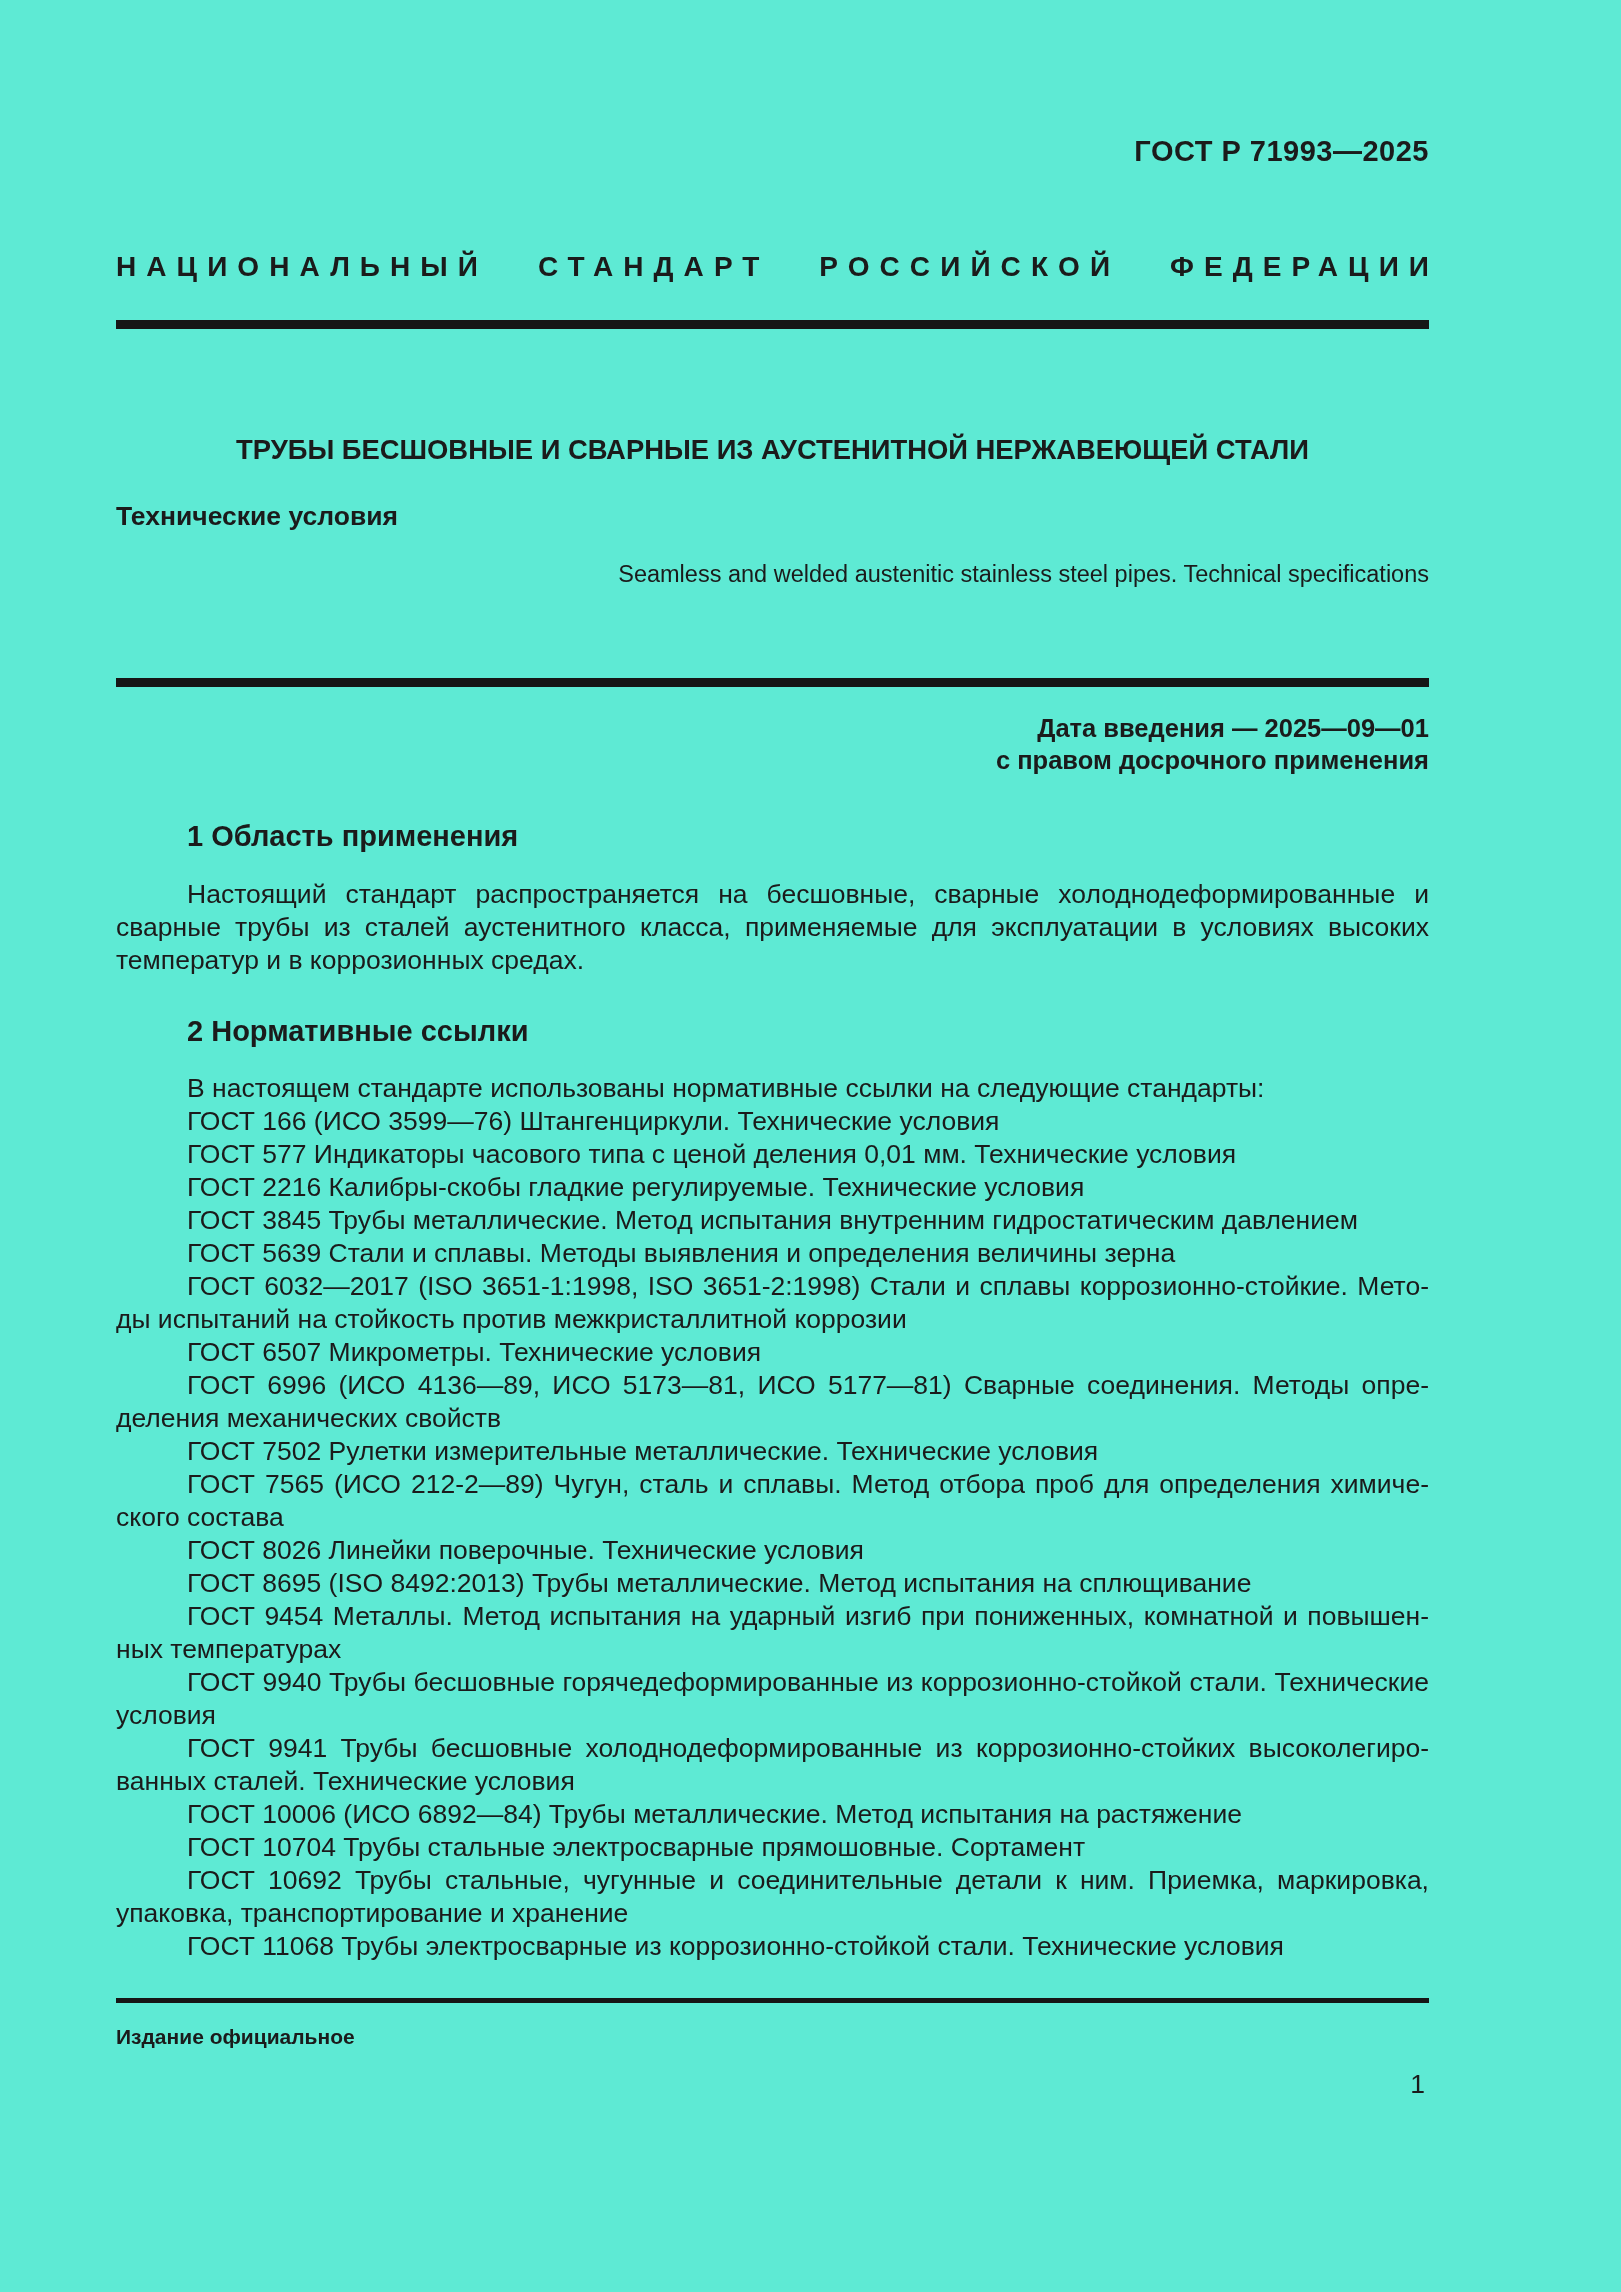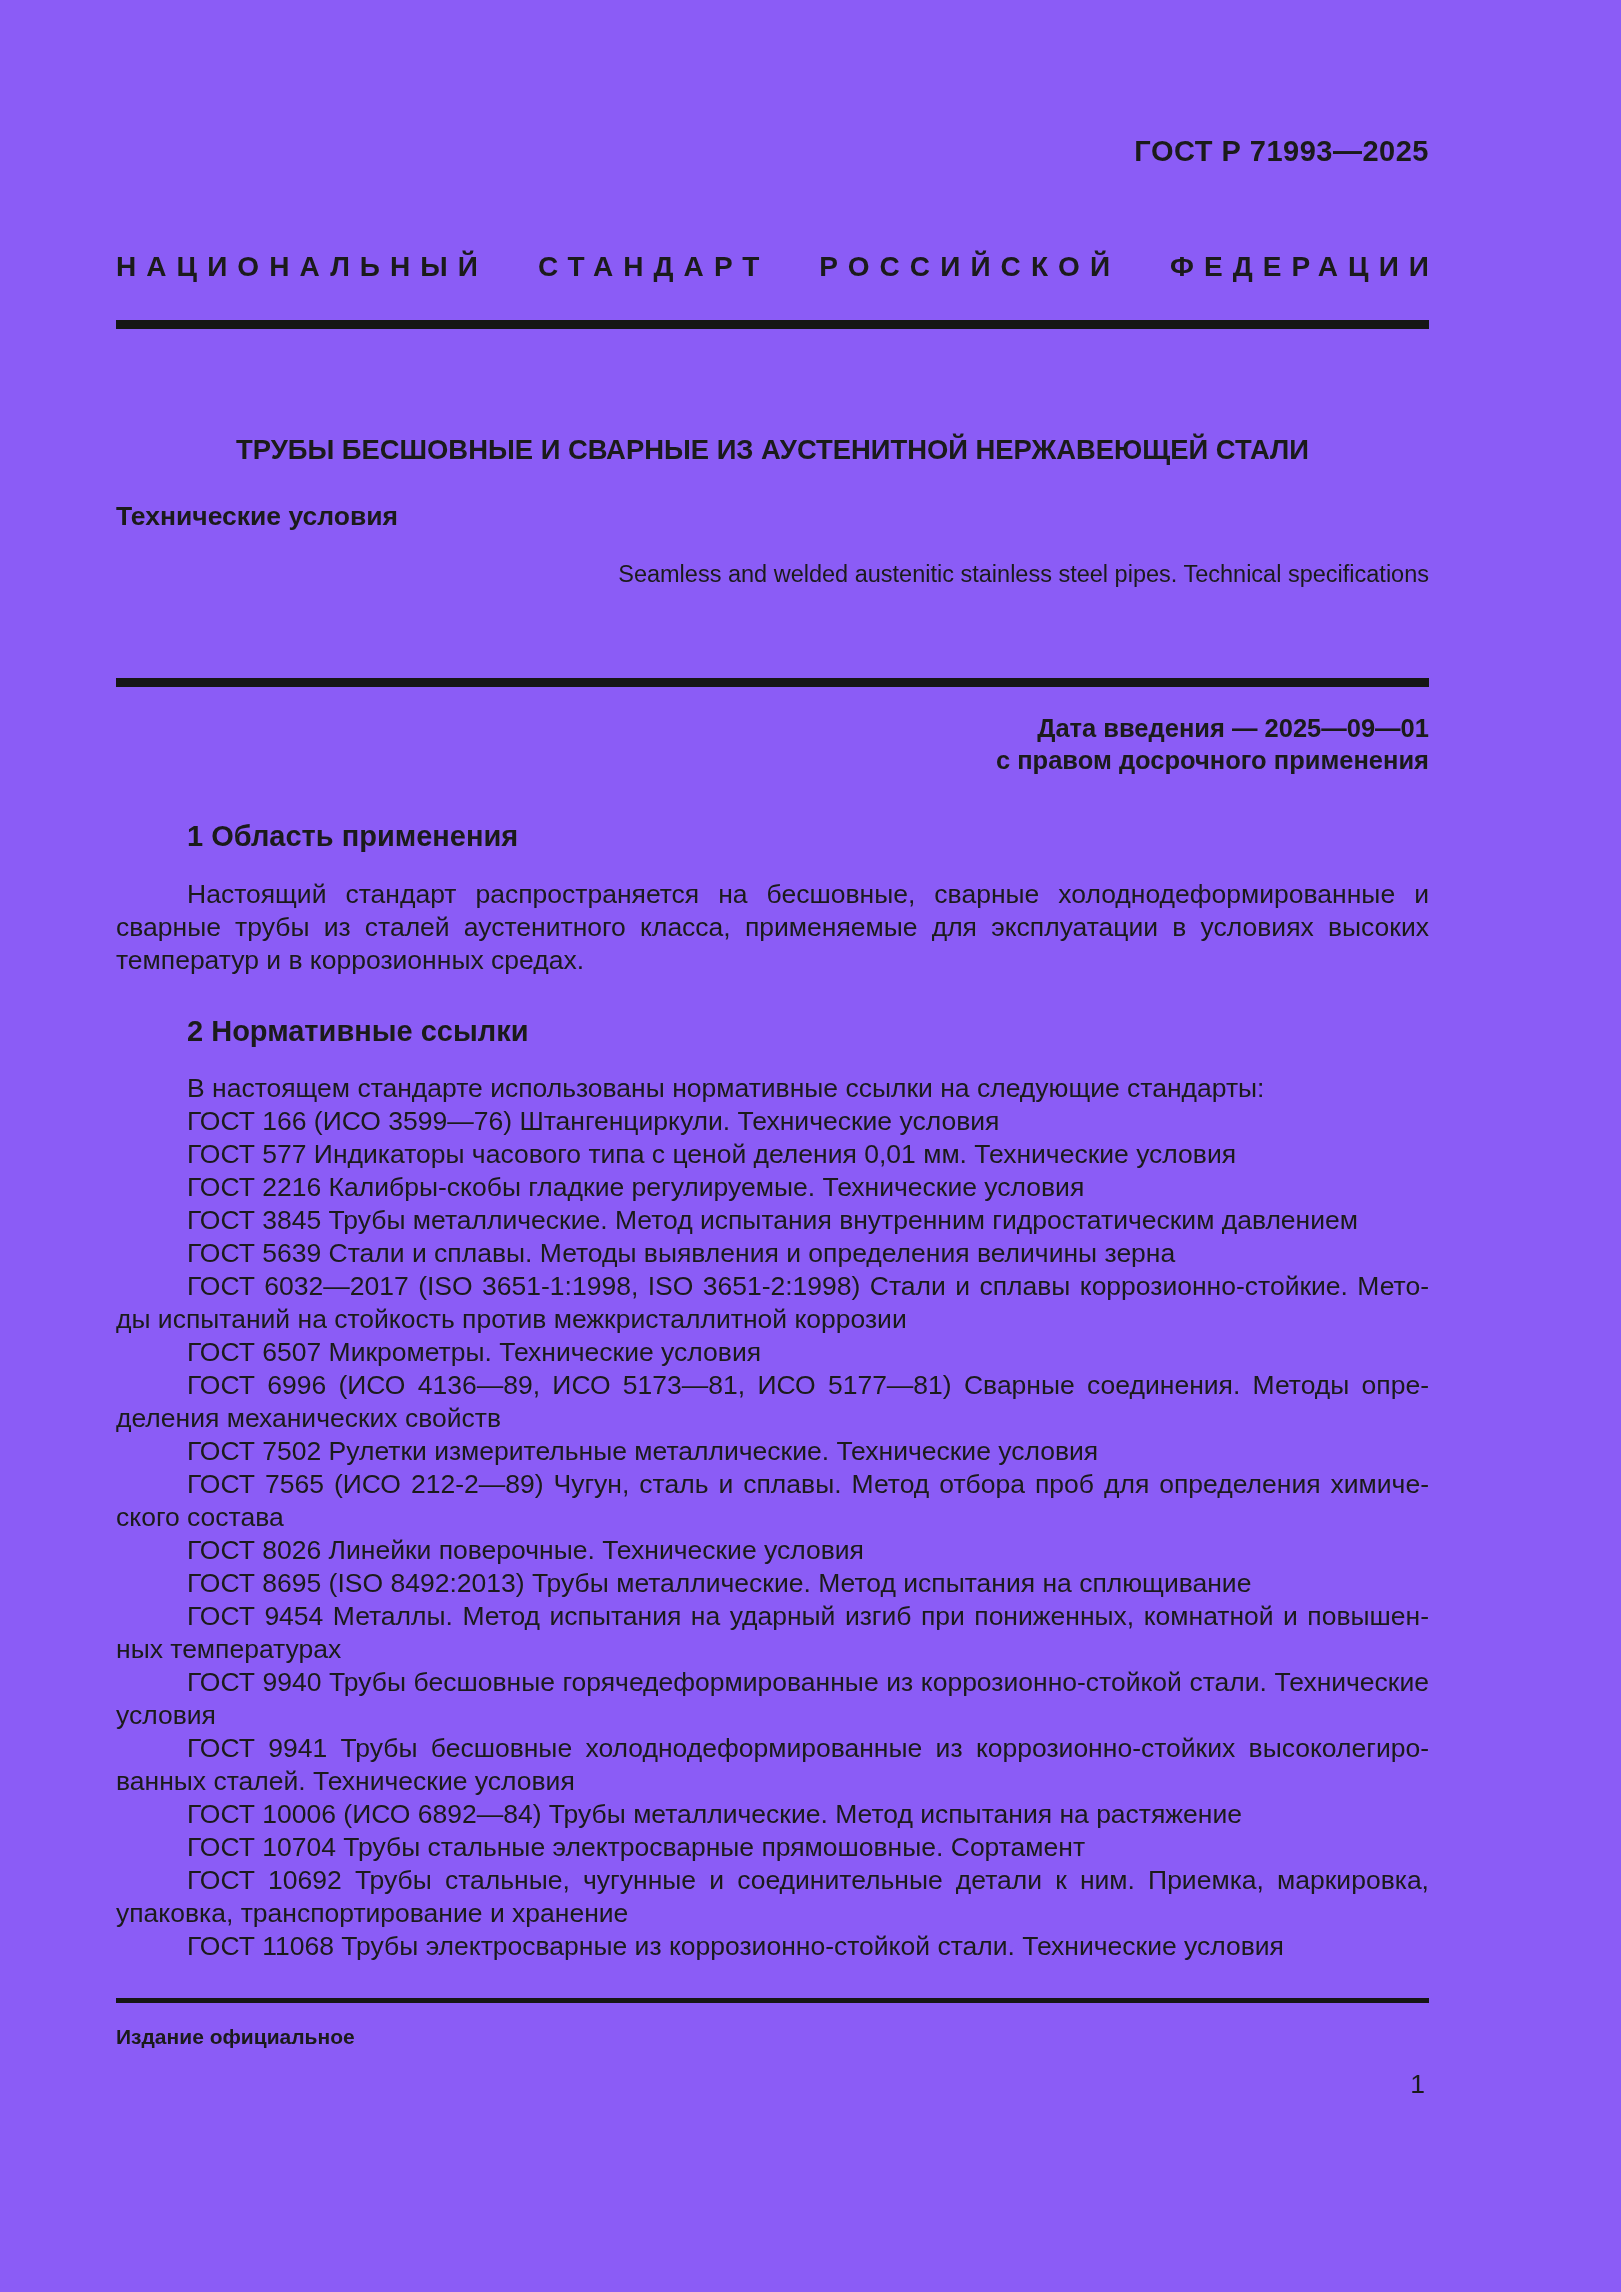--- a/index.html
+++ b/index.html
@@ -1,20 +1,20 @@
 <!DOCTYPE html>
 <html lang="ru"><head>
 <meta charset="utf-8">
 <style>
   html,body { margin:0; padding:0; background:#888; }
   .page {
     position:relative;
     width:1621px; height:2293px;
     margin:0 auto;
-    background:#8b5cf6;
+    background:#5eead4;
     font-family:"Liberation Sans","DejaVu Sans",sans-serif;
     color:#1b1b1b;
     overflow:hidden;
   }
   .content {
     position:absolute;
     left:116px; right:192px; top:0;
   }
   .doc-code {
     margin-top:135px;

